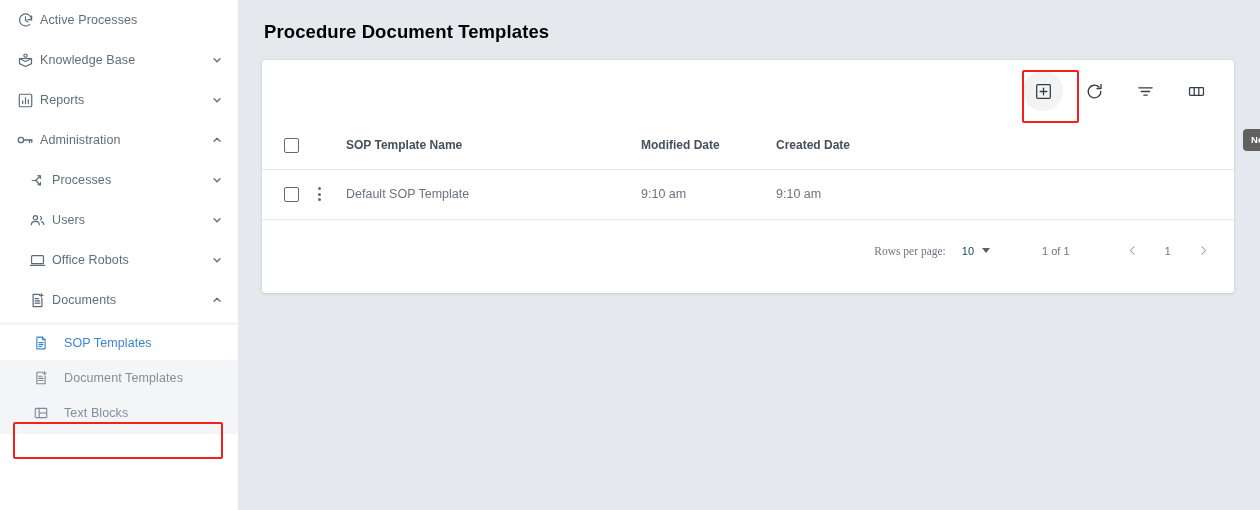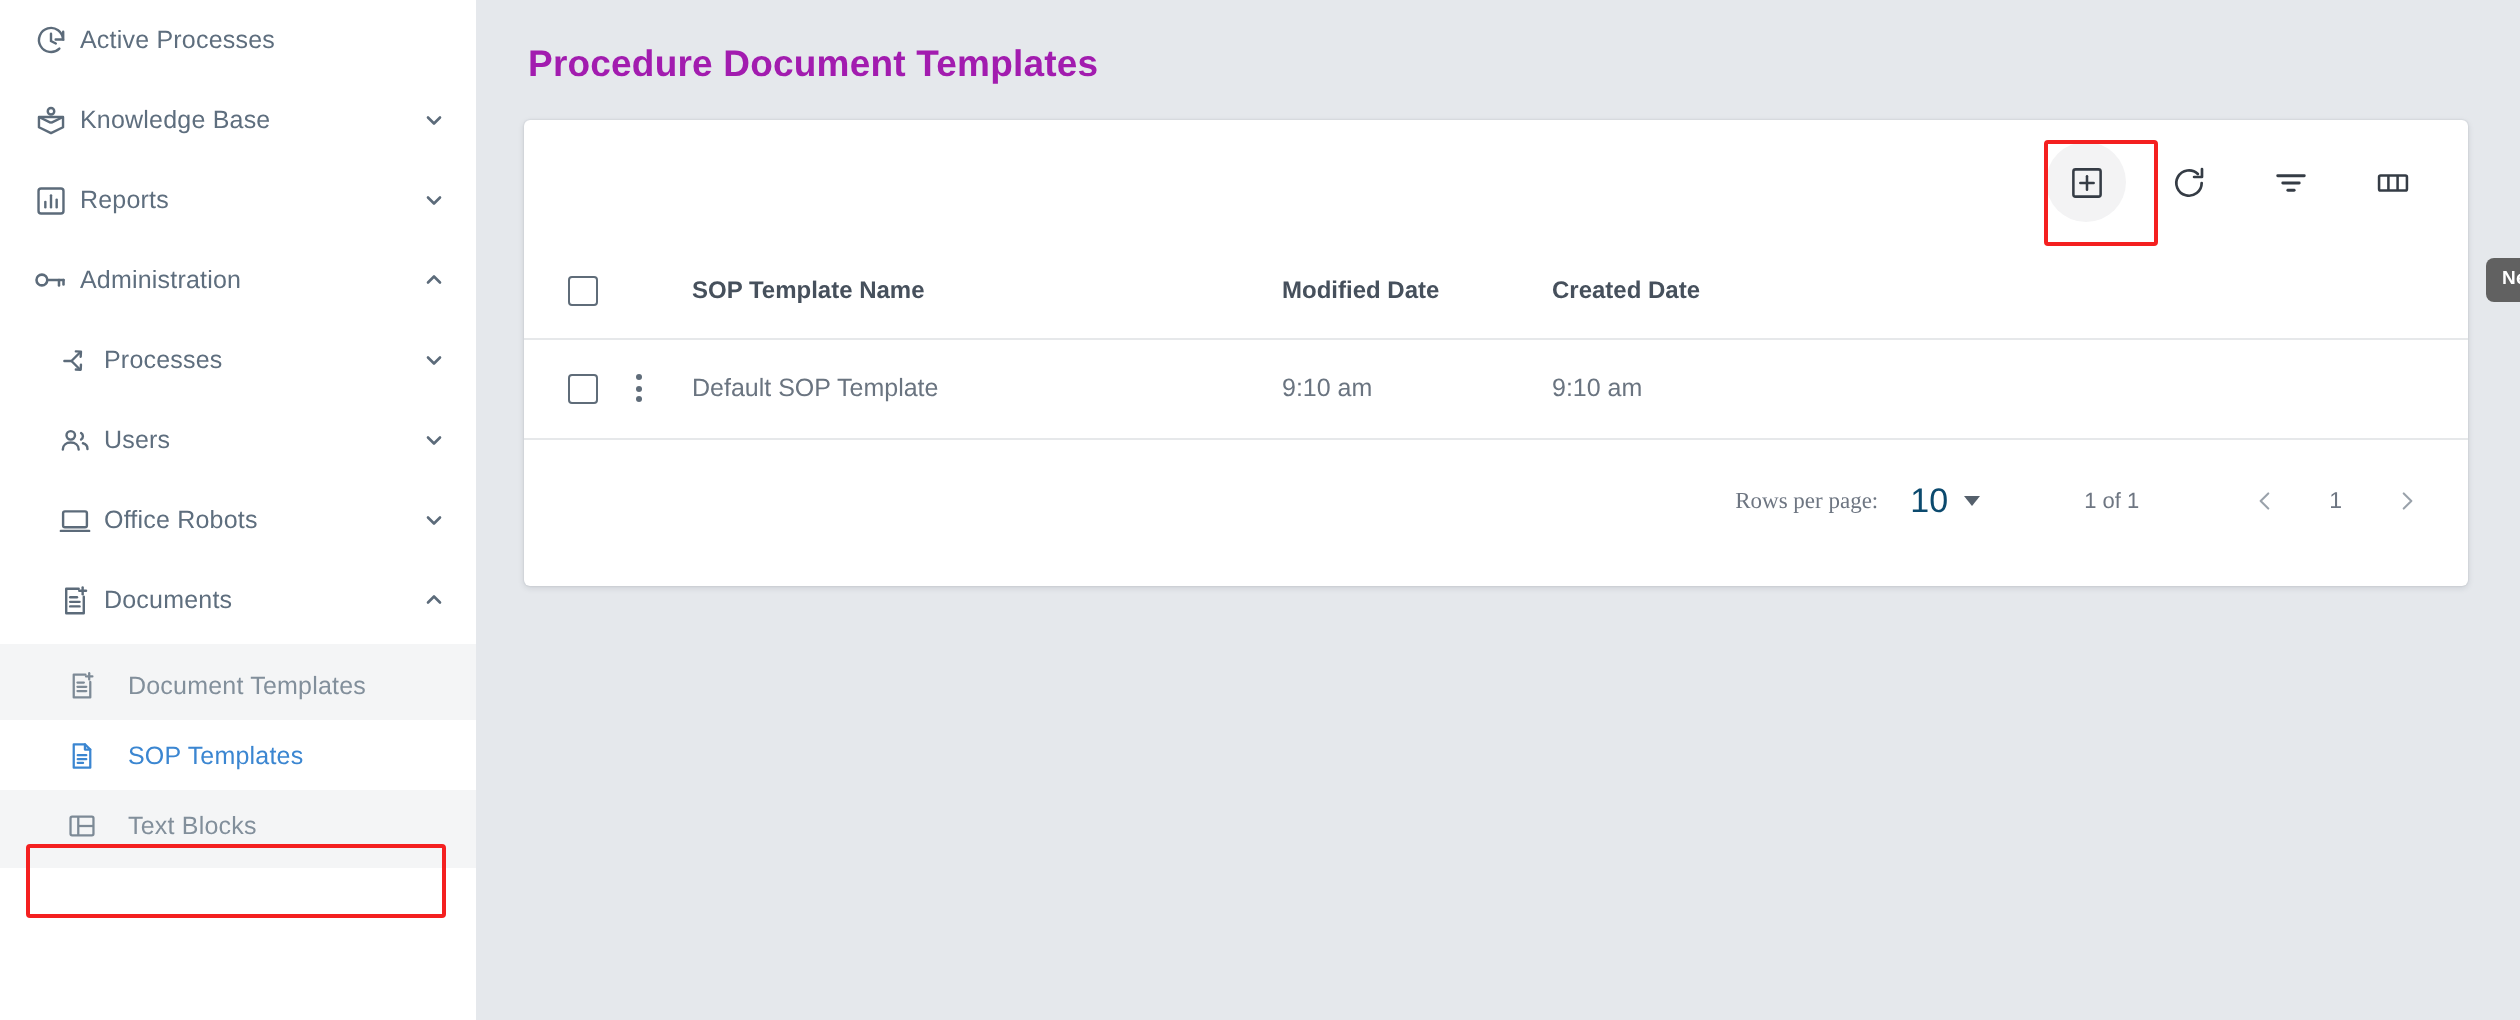--- a/index.html
+++ b/index.html
@@ -120,21 +120,21 @@
     flex: 1 1 auto;
     height: 510px;
     background: #e5e8ec;
     padding: 0 26px 0 24px;
     overflow: hidden;
   }
 
   .page-title {
     font-size: 18.5px;
     font-weight: bold;
-    color: #a21caf;
+    color: #000000;
     letter-spacing: 0.1px;
     padding-top: 21px;
     padding-bottom: 17px;
     padding-left: 2px;
   }
 
   .card {
     position: relative;
     background: #ffffff;
     border-radius: 3px;
@@ -250,21 +250,21 @@
     padding-right: 24px;
     font-size: 11.5px;
     color: #6e7682;
   }
   .pg-label { margin-right: 16px; font-family: Liberation Serif, serif; }
   .pg-select {
     display: flex;
     align-items: center;
     cursor: pointer;
     color: #0c4a6e;
-    font-size: 17px;
+    font-size: 11px;
   }
   .pg-caret {
     width: 0; height: 0;
     border-left: 4.5px solid transparent;
     border-right: 4.5px solid transparent;
     border-top: 5px solid #55606c;
     margin-left: 8px;
   }
   .pg-range { margin-left: 52px; font-size: 11px; color: #6e7682; }
   .pg-nav {
@@ -409,46 +409,46 @@
       </span>
       <span class="nav-label">Documents</span>
       <span class="nav-chev">
         <svg width="12" height="12" viewBox="0 0 24 24" fill="none" stroke="currentColor" stroke-width="2.6" stroke-linecap="round" stroke-linejoin="round">
             <polyline points="6,14.5 12,8.5 18,14.5"></polyline>
           </svg>
       </span>
     </div>
 
     <div class="subnav">
+
+      <div class="nav-item subnav-item-active">
+        <span class="nav-icon">
+          <svg width="16" height="16" viewBox="0 0 24 24" fill="none" stroke="currentColor" stroke-width="1.7" stroke-linecap="round" stroke-linejoin="round">
+            <path d="M14.2 3.2H5.8v17.6h12.4V7.2z"></path>
+            <polyline points="14.2,3.2 14.2,7.2 18.2,7.2"></polyline>
+            <line x1="8.8" y1="11.4" x2="15.2" y2="11.4"></line>
+            <line x1="8.8" y1="14.4" x2="15.2" y2="14.4"></line>
+            <line x1="8.8" y1="17.2" x2="12.8" y2="17.2"></line>
+          </svg>
+        </span>
+        <span class="nav-label">SOP Templates</span>
+      </div>
 
       <div class="nav-item">
         <span class="nav-icon">
           <svg width="16" height="16" viewBox="0 0 24 24" fill="none" stroke="currentColor" stroke-width="1.7" stroke-linecap="round" stroke-linejoin="round">
             <path d="M14.6 3.4H5.8v17.2h12.4V9"></path>
             <line x1="8.6" y1="9.4" x2="13.4" y2="9.4"></line>
             <line x1="8.6" y1="12.6" x2="15.2" y2="12.6"></line>
             <line x1="8.6" y1="15.8" x2="15.2" y2="15.8"></line>
             <line x1="17.4" y1="2.4" x2="17.4" y2="7.2"></line>
             <line x1="15" y1="4.8" x2="19.8" y2="4.8"></line>
           </svg>
         </span>
         <span class="nav-label">Document Templates</span>
-      </div>
-
-      <div class="nav-item subnav-item-active">
-        <span class="nav-icon">
-          <svg width="16" height="16" viewBox="0 0 24 24" fill="none" stroke="currentColor" stroke-width="1.7" stroke-linecap="round" stroke-linejoin="round">
-            <path d="M14.2 3.2H5.8v17.6h12.4V7.2z"></path>
-            <polyline points="14.2,3.2 14.2,7.2 18.2,7.2"></polyline>
-            <line x1="8.8" y1="11.4" x2="15.2" y2="11.4"></line>
-            <line x1="8.8" y1="14.4" x2="15.2" y2="14.4"></line>
-            <line x1="8.8" y1="17.2" x2="12.8" y2="17.2"></line>
-          </svg>
-        </span>
-        <span class="nav-label">SOP Templates</span>
       </div>
 
       <div class="nav-item">
         <span class="nav-icon">
           <svg width="16" height="16" viewBox="0 0 24 24" fill="none" stroke="currentColor" stroke-width="1.7" stroke-linejoin="round">
             <rect x="3.4" y="5" width="17.2" height="14" rx="1.2"></rect>
             <line x1="9.2" y1="5" x2="9.2" y2="19"></line>
             <line x1="9.2" y1="12" x2="20.6" y2="12"></line>
           </svg>
         </span>

